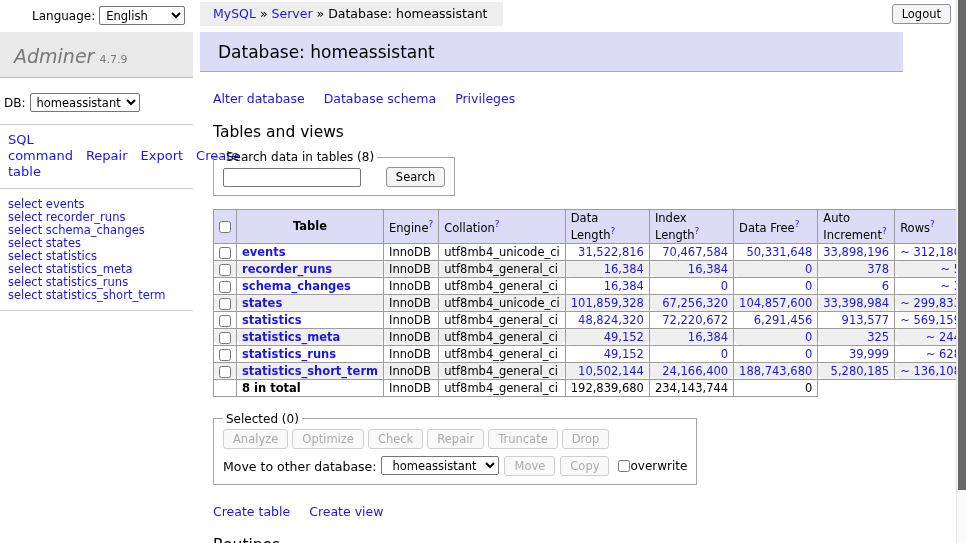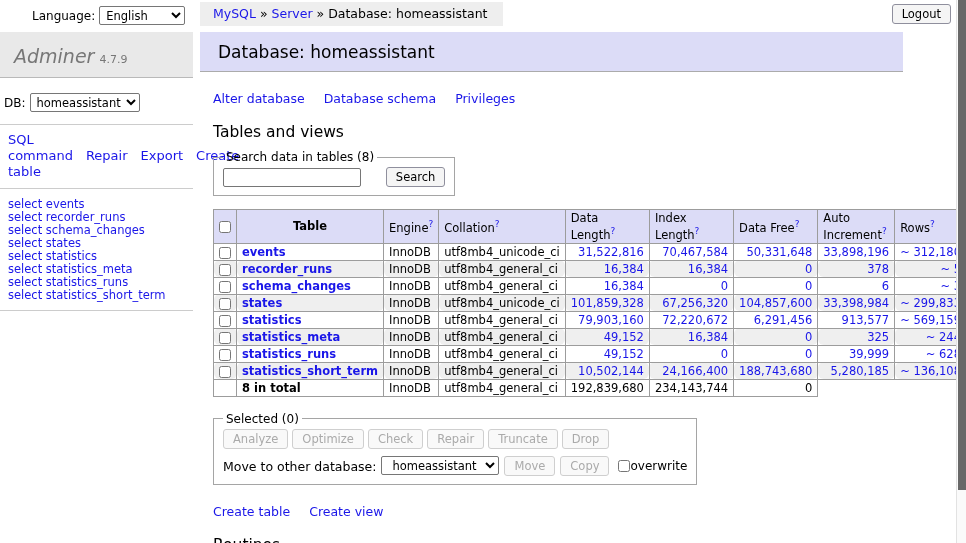--- a/index.html
+++ b/index.html
@@ -212,21 +212,21 @@
             <td class="c-num"><a href="#">67,256,320</a></td>
             <td class="c-num"><a href="#">104,857,600</a></td>
             <td class="c-num"><a href="#">33,398,984</a></td>
             <td class="c-num"><a href="#">~ 299,833</a></td>
           </tr>
           <tr class="table-row">
             <td class="c-check"><input type="checkbox" style=""></td>
             <td class="c-name"><a href="#">statistics</a></td>
             <td class="c-engine">InnoDB</td>
             <td class="c-collation">utf8mb4_general_ci</td>
-            <td class="c-num"><a href="#">79,903,160</a></td>
+            <td class="c-num"><a href="#">48,824,320</a></td>
             <td class="c-num"><a href="#">72,220,672</a></td>
             <td class="c-num"><a href="#">6,291,456</a></td>
             <td class="c-num"><a href="#">913,577</a></td>
             <td class="c-num"><a href="#">~ 569,159</a></td>
           </tr>
           <tr class="table-row alt">
             <td class="c-check"><input type="checkbox" style=""></td>
             <td class="c-name"><a href="#">statistics_meta</a></td>
             <td class="c-engine">InnoDB</td>
             <td class="c-collation">utf8mb4_general_ci</td>

